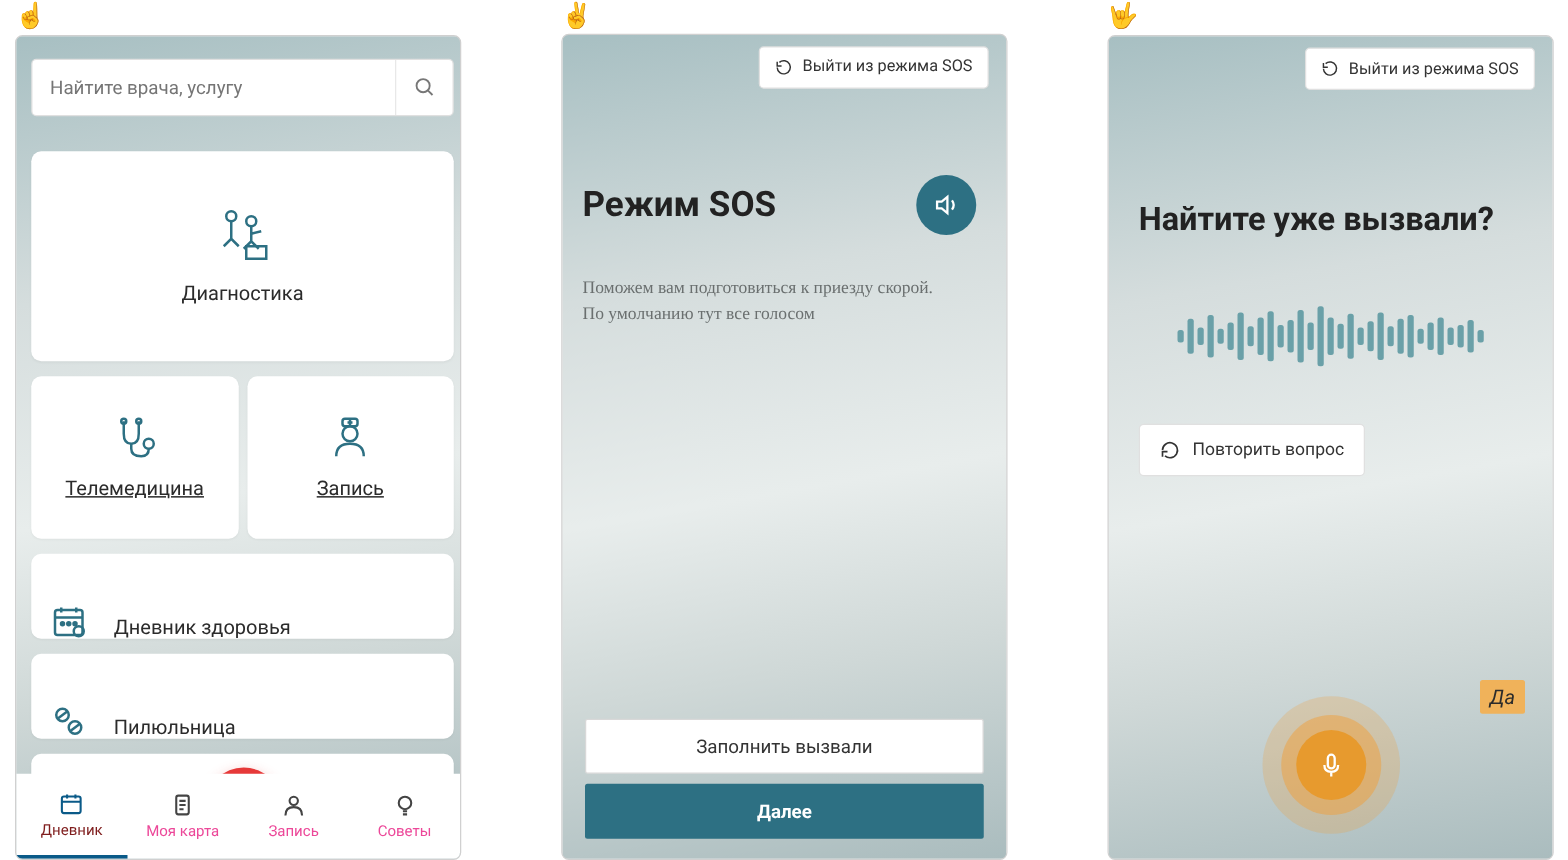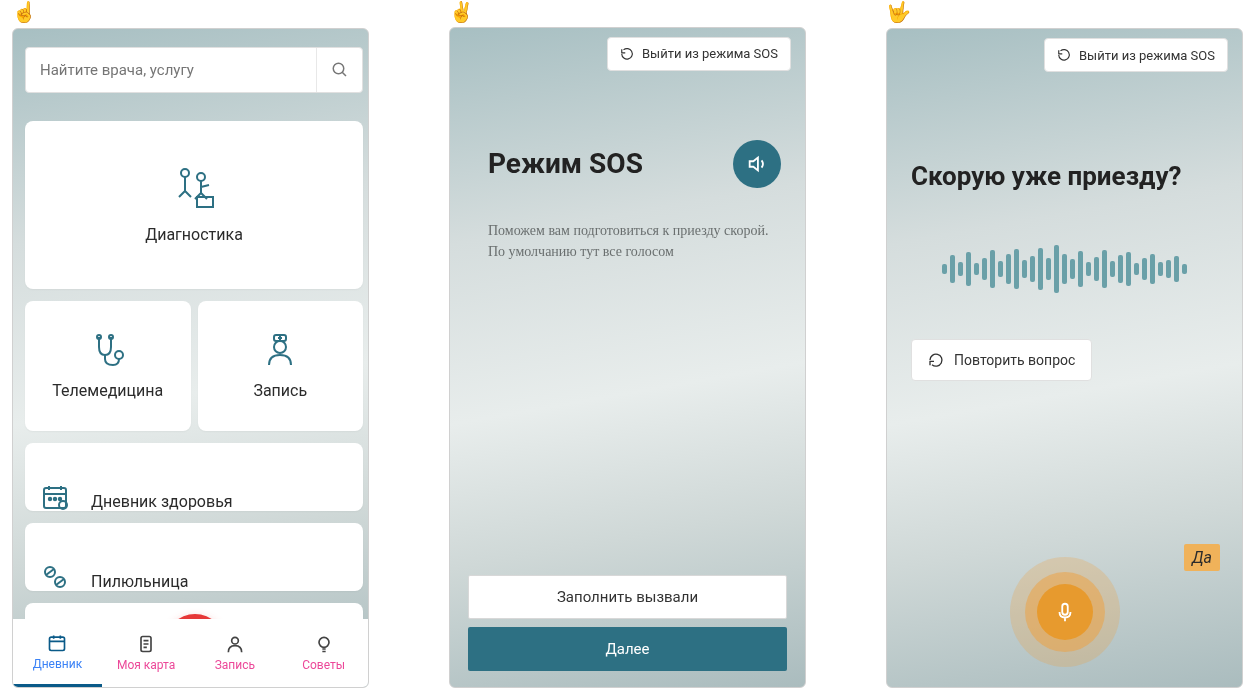--- a/index.html
+++ b/index.html
@@ -6,43 +6,43 @@
   body { width: 1254px; height: 688px; background: #fff; display: flex; gap: 80px; padding: 0 12px; }
   .col { display: flex; flex-direction: column; }
   .hand { font-size: 20px; height: 28px; }
   .phone { width: 357px; height: 660px; border: 1px solid #d0d0d0; border-radius: 6px; background: linear-gradient(170deg, #a7bfc2 0%, #d5dddd 30%, #e8edec 55%, #cfd8d7 75%, #aabcbe 100%); position: relative; overflow: hidden; }
   
   .s1 { padding: 18px 5px 0 12px; display: flex; flex-direction: column; }
   .search { display: flex; background: #fff; border: 1px solid #e0e0e0; border-radius: 4px; height: 46px; }
   .search input { flex: 1; border: none; outline: none; padding: 0 14px; font-size: 15px; color: #888; background: transparent; }
   .search-btn { width: 46px; border-left: 1px solid #e8e8e8; display: flex; align-items: center; justify-content: center; }
   .big-card { background: #fff; border-radius: 8px; margin-top: 28px; height: 168px; display: flex; flex-direction: column; align-items: center; justify-content: center; gap: 16px; box-shadow: 0 1px 2px rgba(0,0,0,0.04); }
-  .row2 { display: flex; gap: 7px; margin-top: 12px; }
+  .row2 { display: flex; gap: 7px; margin-top: 12px; text-decoration: underline; }
   .mid-card { flex: 1; background: #fff; border-radius: 8px; height: 130px; display: flex; flex-direction: column; align-items: center; justify-content: center; gap: 14px; box-shadow: 0 1px 2px rgba(0,0,0,0.04); }
   .list-card { background: #fff; border-radius: 8px; margin-top: 12px; height: 68px; display: flex; align-items: flex-end; gap: 22px; padding: 0 16px; box-shadow: 0 1px 2px rgba(0,0,0,0.04); }
   .cut-card { background: #fff; border-radius: 8px; margin-top: 12px; height: 24px; box-shadow: 0 1px 2px rgba(0,0,0,0.04); }
   .card-label { font-size: 16px; color: #2b2b2b; }
   .sos-btn { position: absolute; left: 152px; top: 585px; width: 60px; height: 60px; border-radius: 50%; background: #e63939; color: #fff; display: flex; align-items: center; justify-content: center; font-size: 13px; font-weight: 600; box-shadow: 0 4px 10px rgba(230,57,57,0.4); }
   .tabbar { position: absolute; bottom: 0; left: 0; right: 0; height: 68px; background: #fff; display: flex; }
   .tab { flex: 1; display: flex; flex-direction: column; align-items: center; justify-content: center; gap: 4px; font-size: 12px; color: #ec4899; }
-  .tab.active { color: #3b82f6; border-bottom: 3px solid #0a5a88; }
+  .tab.active { color: #7f1d1d; border-bottom: 3px solid #0a5a88; }
   
   .icon { display: inline-flex; }
   
   .s2 { display: flex; flex-direction: column; height: 100%; }
   .exit-bar { height: 52px; display: flex; justify-content: flex-end; align-items: center; padding-right: 14px; padding-left: 20px; }
   .exit-btn { background: #fff; border: 1px solid #e0e0e0; border-radius: 4px; height: 34px; padding: 0 12px; display: flex; align-items: center; gap: 8px; font-size: 13px; color: #333; }
-  .s2-body { padding: 60px 24px 0 38px; flex: 1; }
+  .s2-body { padding: 60px 24px 0 16px; flex: 1; }
   .s2-title-row { display: flex; align-items: center; justify-content: space-between; }
   .s2-title { font-size: 28px; font-weight: 700; color: #222; }
   .sound-btn { width: 48px; height: 48px; border-radius: 50%; background: #2d7083; display: flex; align-items: center; justify-content: center; }
   .s2-desc { margin-top: 32px; font-size: 14px; color: #6a6f6f; line-height: 1.5; max-width: 290px; font-family: Liberation Serif, serif; }
   .s2-bottom { position: absolute; bottom: 16px; left: 18px; right: 18px; display: flex; flex-direction: column; gap: 8px; }
   .btn-secondary { background: #fff; border: 1px solid #d8d8d8; height: 44px; display: flex; align-items: center; justify-content: center; font-size: 15px; color: #333; border-radius: 2px; }
-  .btn-primary { background: #2d7083; height: 44px; display: flex; align-items: center; justify-content: center; font-size: 15px; color: #fff; border-radius: 2px; }
+  .btn-primary { background: #2d7083; height: 44px; display: flex; align-items: center; justify-content: center; font-size: 15px; color: #fff; border-radius: 2px; font-weight: bold; }
   
   .s3-body { padding: 80px 24px 0 24px; }
   .s3-q { font-size: 26px; font-weight: 700; color: #222; }
   .wave { margin-top: 48px; display: flex; align-items: center; justify-content: center; gap: 3px; height: 60px; }
   .bar { width: 5px; background: #6aa0a8; border-radius: 2px; }
   .repeat-btn { margin-top: 40px; background: #fff; border: 1px solid #e0e0e0; height: 42px; padding: 0 16px; display: inline-flex; align-items: center; gap: 10px; font-size: 14px; color: #333; border-radius: 4px; }
   .answer-tag { position: absolute; right: 22px; bottom: 116px; background: #f0b25a; color: #2b2b2b; font-size: 16px; padding: 4px 8px; border-radius: 2px; font-style: italic; }
   .mic-wrap { position: absolute; bottom: 20px; left: 50%; transform: translateX(-50%); width: 110px; height: 110px; display: flex; align-items: center; justify-content: center; }
   .mic-ring1 { position: absolute; width: 110px; height: 110px; border-radius: 50%; background: rgba(240,160,60,0.25); }
   .mic-ring2 { position: absolute; width: 80px; height: 80px; border-radius: 50%; background: rgba(240,160,60,0.5); }
@@ -220,21 +220,21 @@
         <span class="icon">
           <svg width="14" height="14" viewBox="0 0 24 24" fill="none" stroke="#333" stroke-width="2">
               <path d="M3 12 A9 9 0 1 0 6 5"></path>
               <path d="M3 4 L3 10 L9 10"></path>
             </svg>
         </span>
         <span>Выйти из режима SOS</span>
       </div>
     </div>
     <div class="s3-body">
-      <div class="s3-q">Скорую уже приезду?</div>
+      <div class="s3-q">Найтите уже вызвали?</div>
       <div class="wave" id="wave">
           <div class="bar" style="height: 10px;"></div>
           <div class="bar" style="height: 28px;"></div>
           <div class="bar" style="height: 14px;"></div>
           <div class="bar" style="height: 34px;"></div>
           <div class="bar" style="height: 12px;"></div>
           <div class="bar" style="height: 22px;"></div>
           <div class="bar" style="height: 38px;"></div>
           <div class="bar" style="height: 16px;"></div>
           <div class="bar" style="height: 30px;"></div>

